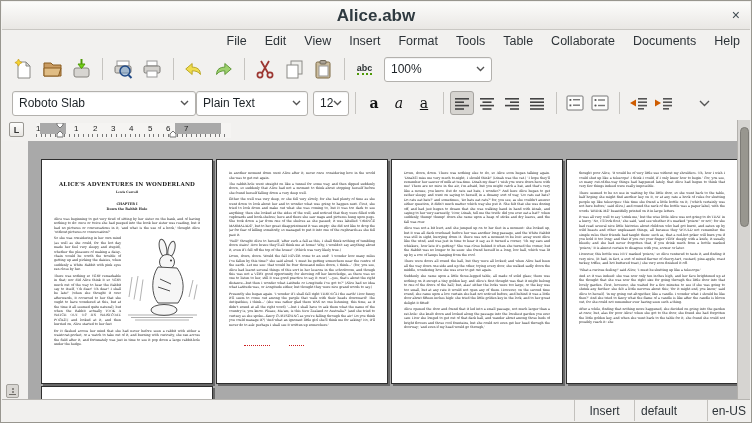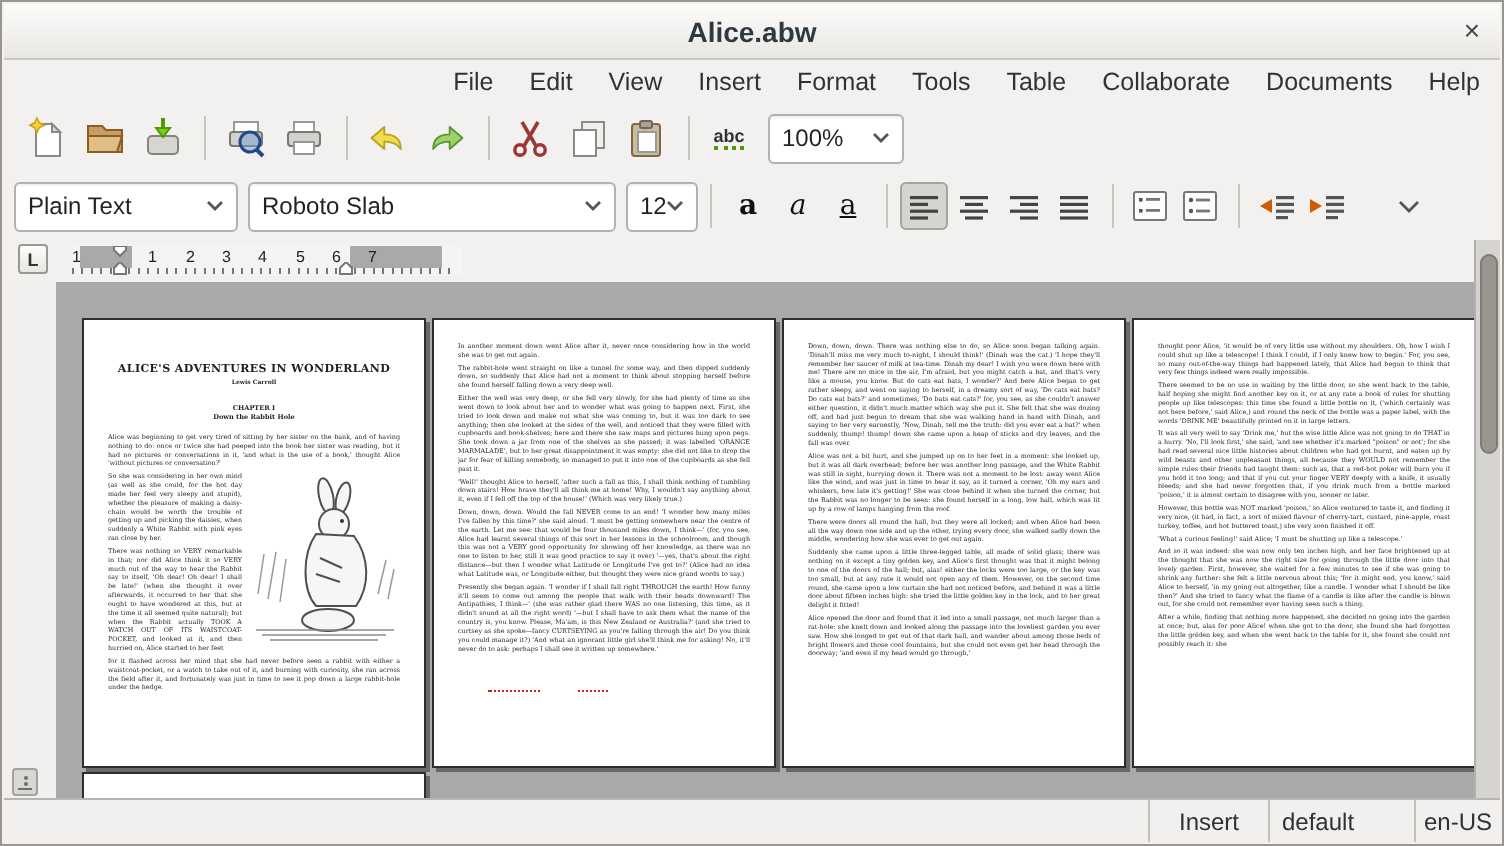--- a/index.html
+++ b/index.html
@@ -4,36 +4,36 @@
 <style>
   html,body{margin:0;padding:0;background:#fff;}
   .stage{position:relative;width:752px;height:423px;overflow:hidden;
          font-family:"Liberation Sans",sans-serif;-webkit-font-smoothing:antialiased;}
   .window{position:absolute;inset:0;background:#f2f1ef;border:1px solid #98968f;box-sizing:border-box;}
 
   
   .titlebar{position:absolute;left:1px;right:1px;top:1px;height:27px;
             background:linear-gradient(#fcfcfb,#e9e7e4);border-bottom:1px solid #c9c7c3;
             display:flex;align-items:center;justify-content:center;}
-  .titlebar .title{font-size:14px;font-weight:bold;color:#2f3a40;}
+  .titlebar .title{font-size:17px;font-weight:bold;color:#2f3a40;}
   .close-btn{position:absolute;right:10px;top:4px;font-size:14px;color:#3f4a50;cursor:default;line-height:18px;}
 
   
   .menubar{position:absolute;left:2px;right:2px;top:29px;height:21px;display:flex;align-items:center;padding-left:6px;justify-content:flex-end;}
   .menu-item{font-size:12.5px;color:#2d3338;padding:2px 9px;}
 
   
   .toolbar1{position:absolute;left:2px;right:2px;top:51px;height:34px;display:flex;align-items:center;padding-left:6px;}
   .tbtn{width:27px;height:27px;display:flex;align-items:center;justify-content:center;margin-right:2px;border-radius:3px;}
   .tsep{width:1px;height:22px;background:#c6c4c0;margin:0 6px;}
   .combo{height:25px;background:#fff;border:1px solid #b3b1ad;border-radius:3px;
          display:flex;align-items:center;padding:0 6px;box-sizing:border-box;
          font-size:12px;color:#1d2327;box-shadow:inset 0 1px 1px rgba(0,0,0,.06);}
   .combo .cval{flex:1;white-space:nowrap;overflow:hidden;}
-  .zoom-combo{width:68px;margin-left:4px;}
+  .zoom-combo{width:108px;margin-left:4px;}
 
   
   .toolbar2{position:absolute;left:2px;right:2px;top:86px;height:32px;display:flex;align-items:center;padding-left:4px;}
   .style-combo{width:112px;}
   .font-combo{width:184px;margin-left:5px;}
   .size-combo{width:36px;margin-left:5px;}
   .fbtn{width:24px;height:24px;display:flex;align-items:center;justify-content:center;margin-right:1px;border-radius:3px;}
   .fbtn.active{background:#d6d4d0;border:1px solid #a5a39f;box-sizing:border-box;}
   .glyph-a{font-family:"DejaVu Serif",serif;font-size:14px;color:#111;line-height:1;}
   .glyph-a.b{font-weight:bold;}
@@ -194,28 +194,28 @@
       </span>
       <span class="combo zoom-combo">
         <span class="cval">100%</span>
         <svg width="9" height="6" viewBox="0 0 9 6">
             <polyline points="1,1 4.5,4.5 8,1" fill="none" stroke="#555" stroke-width="1.4"></polyline>
           </svg>
       </span>
     </div>
 
     <div class="toolbar2">
+      <span class="combo font-combo">
+        <span class="cval">Roboto Slab</span>
+        <svg width="9" height="6" viewBox="0 0 9 6">
+            <polyline points="1,1 4.5,4.5 8,1" fill="none" stroke="#555" stroke-width="1.4"></polyline>
+          </svg>
+      </span>
       <span class="combo style-combo">
         <span class="cval">Plain Text</span>
-        <svg width="9" height="6" viewBox="0 0 9 6">
-            <polyline points="1,1 4.5,4.5 8,1" fill="none" stroke="#555" stroke-width="1.4"></polyline>
-          </svg>
-      </span>
-      <span class="combo font-combo">
-        <span class="cval">Roboto Slab</span>
         <svg width="9" height="6" viewBox="0 0 9 6">
             <polyline points="1,1 4.5,4.5 8,1" fill="none" stroke="#555" stroke-width="1.4"></polyline>
           </svg>
       </span>
       <span class="combo size-combo">
         <span class="cval">12</span>
         <svg width="9" height="6" viewBox="0 0 9 6">
             <polyline points="1,1 4.5,4.5 8,1" fill="none" stroke="#555" stroke-width="1.4"></polyline>
           </svg>
       </span>

